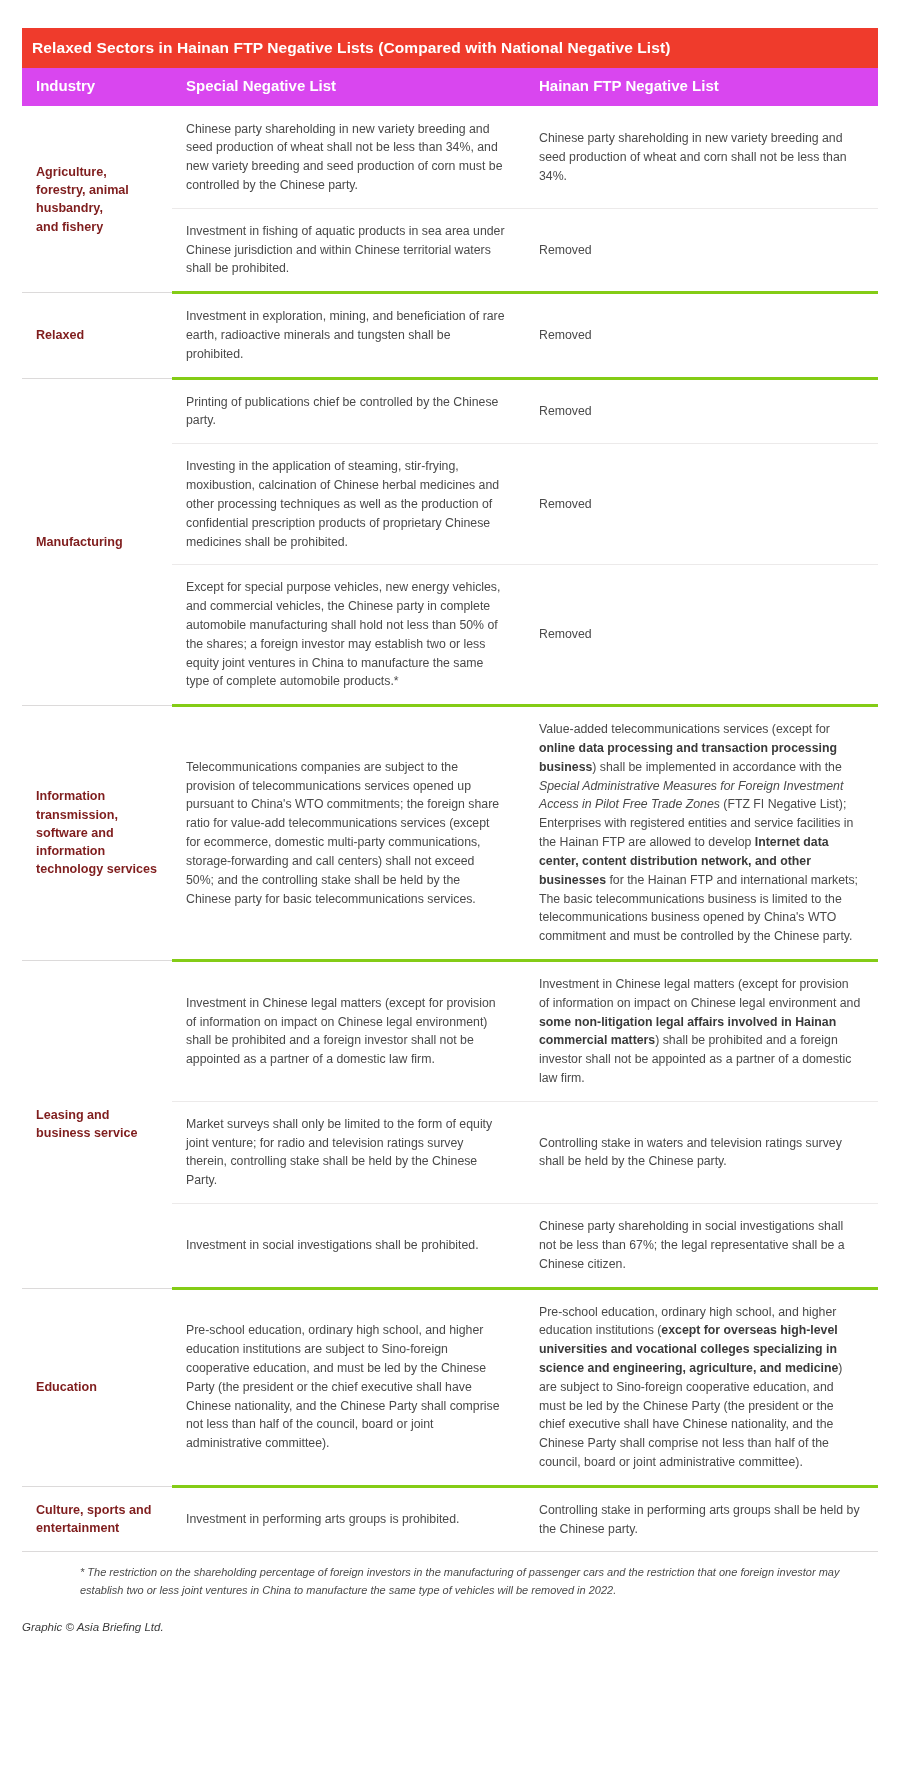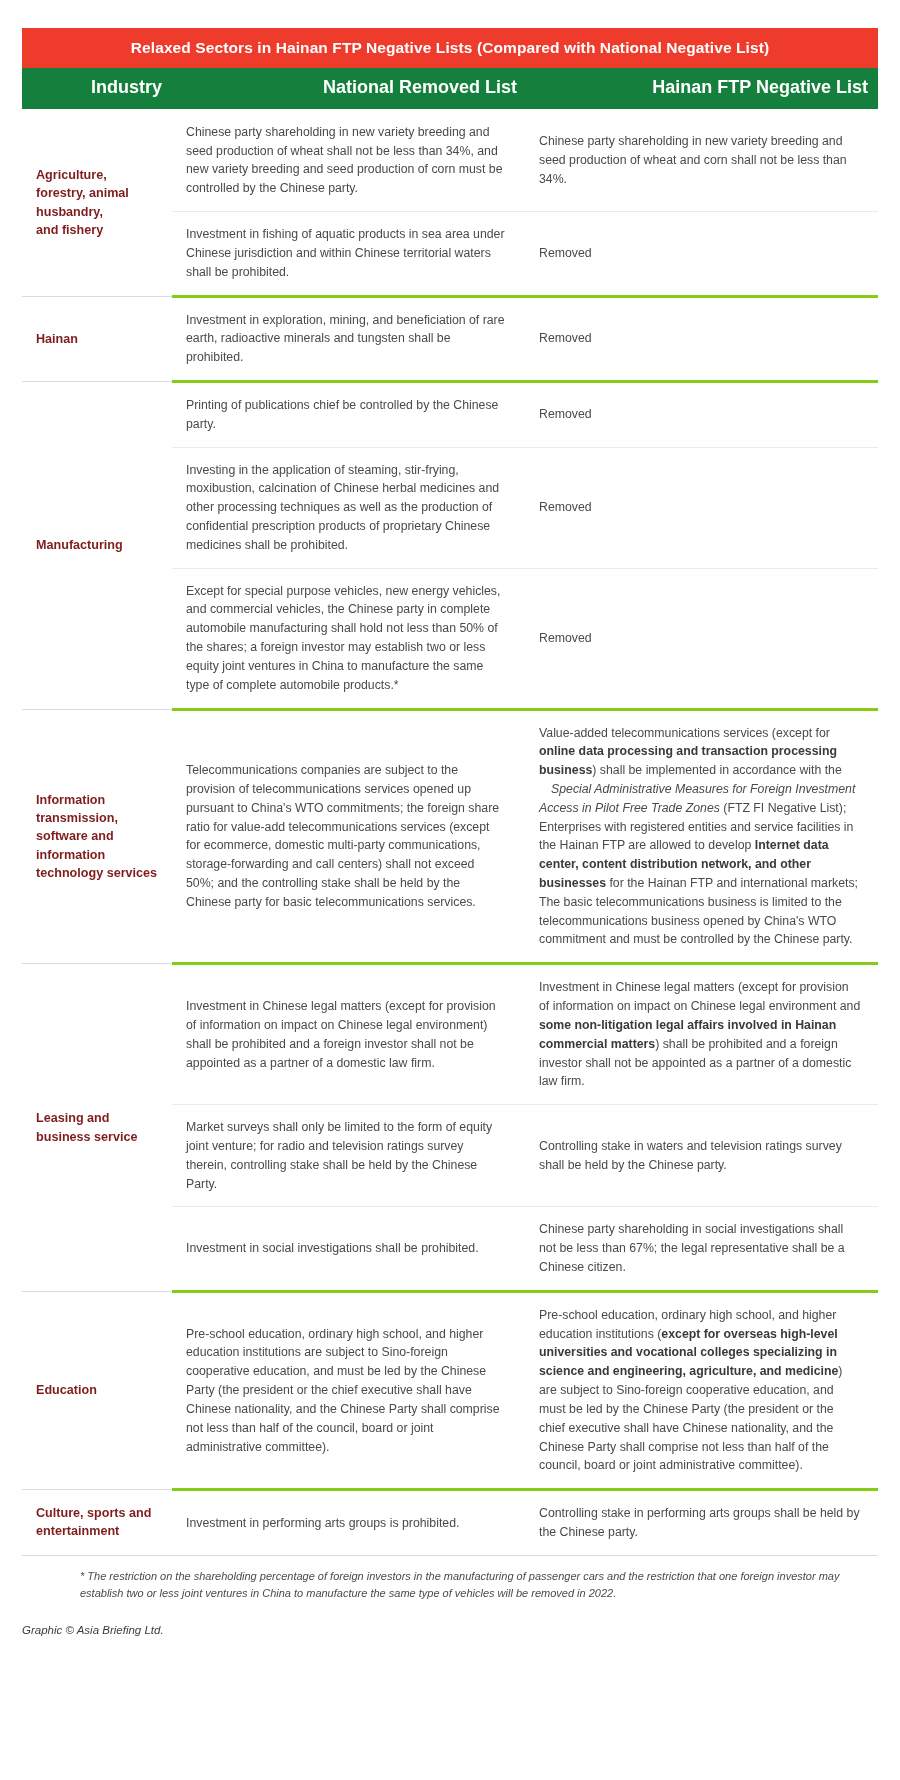--- a/index.html
+++ b/index.html
@@ -32,46 +32,45 @@
     height: 180px;
     opacity: 0.055;
     pointer-events: none;
     z-index: 0;
   }
 
   
   .title-bar {
     background: #ef3b2c;
     color: #ffffff;
-    text-align: center;
     font-size: 15.5px;
     font-weight: bold;
     letter-spacing: 0.1px;
     padding: 11px 10px 12px 10px;
     line-height: 1.1;
   }
 
   
   table.nl {
     width: 100%;
     border-collapse: collapse;
     table-layout: fixed;
     position: relative;
     z-index: 1;
   }
   col.c-industry { width: 150px; }
   col.c-national { width: 355px; }
   col.c-hainan  { width: 351px; }
 
   thead th {
-    background: #15803d;
+    background: #d946ef;
     color: #ffffff;
-    font-size: 18px;
+    font-size: 15px;
     font-weight: bold;
-    text-align: right;
+    text-align: left;
     padding: 10px 10px 11px 14px;
     vertical-align: middle;
     line-height: 1.1;
   }
   thead th.h-hainan { padding-left: 12px; }
 
   tbody td {
     vertical-align: middle;
     font-size: 12.3px;
     line-height: 1.53;
@@ -92,21 +91,21 @@
 
   
   tr.sep-light > td { border-top: 1px solid #eceaea; }
   tr.sep-strong > td { border-top: 3px solid #84cc16; }
   tr.first-body > td { border-top: 1px solid #ffffff; }
 
   
   td.industry.spanning { border-top: 1px solid #dcdada; }
 
   .b { font-weight: bold; color: #3a3a3a; }
-  .i { font-style: italic; margin-left: 12px; }
+  .i { font-style: italic; }
 
   
   .footnote-wrap {
     border-top: 1px solid #dcdada;
     padding: 12px 16px 0 14px;
     position: relative;
     z-index: 1;
   }
   .footnote {
     font-size: 11px;
@@ -140,36 +139,36 @@
 
   <table class="nl">
     <colgroup>
       <col class="c-industry">
       <col class="c-national">
       <col class="c-hainan">
     </colgroup>
     <thead>
       <tr>
         <th class="h-industry">Industry</th>
-        <th class="h-national">National Removed List</th>
+        <th class="h-national">Special Negative List</th>
         <th class="h-hainan">Hainan FTP Negative List</th>
       </tr>
     </thead>
     <tbody id="tbody">
         <tr class="first-body">
           <td class="industry" rowspan="2">Agriculture,<br>forestry, animal<br>husbandry,<br>and fishery</td>
           <td class="national">Chinese party shareholding in new variety breeding and seed production of wheat shall not be less than 34%, and new variety breeding and seed production of corn must be controlled by the Chinese party.</td>
           <td class="hainan">Chinese party shareholding in new variety breeding and seed production of wheat and corn shall not be less than 34%.</td>
         </tr>
         <tr class="sep-light">
           <td class="national">Investment in fishing of aquatic products in sea area under Chinese jurisdiction and within Chinese territorial waters shall be prohibited.</td>
           <td class="hainan">Removed</td>
         </tr>
         <tr class="sep-strong">
-          <td class="industry spanning" rowspan="1">Hainan</td>
+          <td class="industry spanning" rowspan="1">Relaxed</td>
           <td class="national">Investment in exploration, mining, and beneficiation of rare earth, radioactive minerals and tungsten shall be prohibited.</td>
           <td class="hainan">Removed</td>
         </tr>
         <tr class="sep-strong">
           <td class="industry spanning" rowspan="3">Manufacturing</td>
           <td class="national">Printing of publications chief be controlled by the Chinese party.</td>
           <td class="hainan">Removed</td>
         </tr>
         <tr class="sep-light">
           <td class="national">Investing in the application of steaming, stir-frying, moxibustion, calcination of Chinese herbal medicines and other processing techniques as well as the production of confidential prescription products of proprietary Chinese medicines shall be prohibited.</td>

